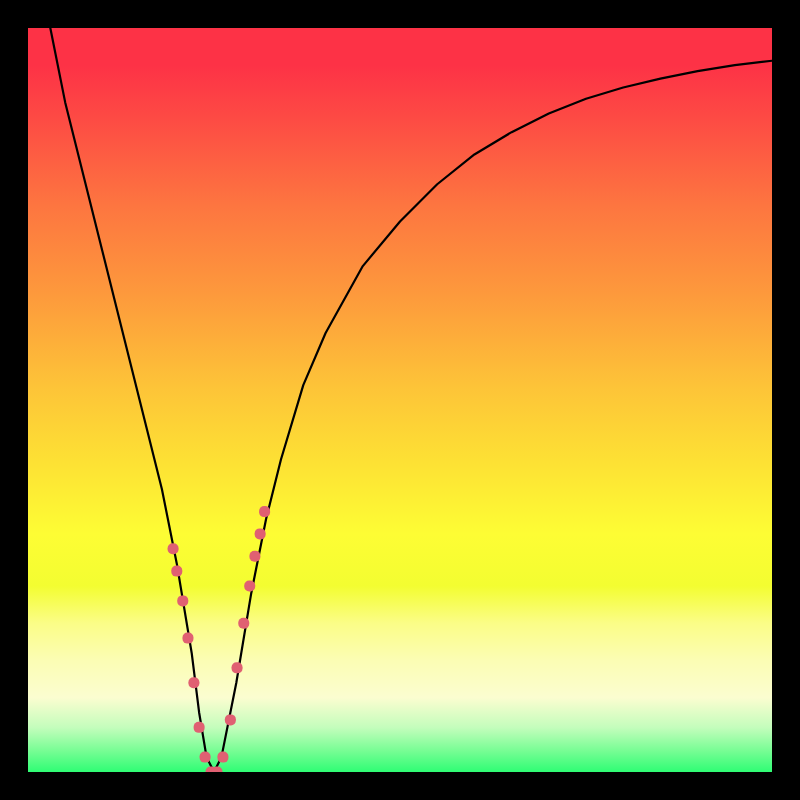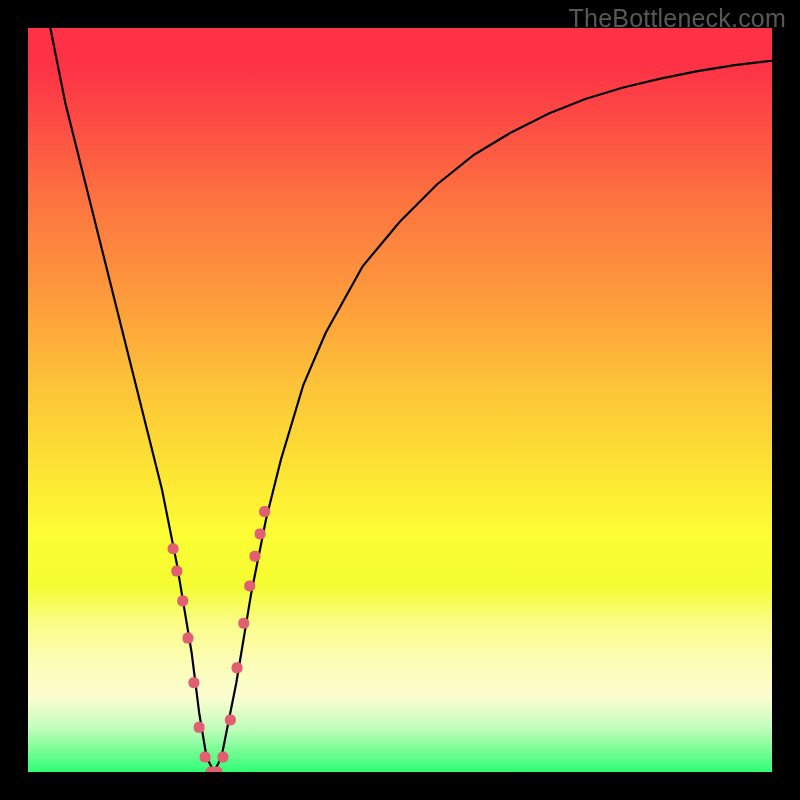--- a/index.html
+++ b/index.html
@@ -92,14 +92,13 @@
           <rect x="203.56" y="634.34" width="11.00" height="11.00" rx="4.95" fill="#e06072"></rect>
           <rect x="210.26" y="589.70" width="11.00" height="11.00" rx="4.95" fill="#e06072"></rect>
           <rect x="216.21" y="552.50" width="11.00" height="11.00" rx="4.95" fill="#e06072"></rect>
           <rect x="221.42" y="522.74" width="11.00" height="11.00" rx="4.95" fill="#e06072"></rect>
           <rect x="226.63" y="500.42" width="11.00" height="11.00" rx="4.95" fill="#e06072"></rect>
           <rect x="231.09" y="478.10" width="11.00" height="11.00" rx="4.95" fill="#e06072"></rect>
         </g>
     </svg>
   </div>
 
-  <div class="watermark">TheBottleneck.com</div>
 </div>
 
 </body></html>

